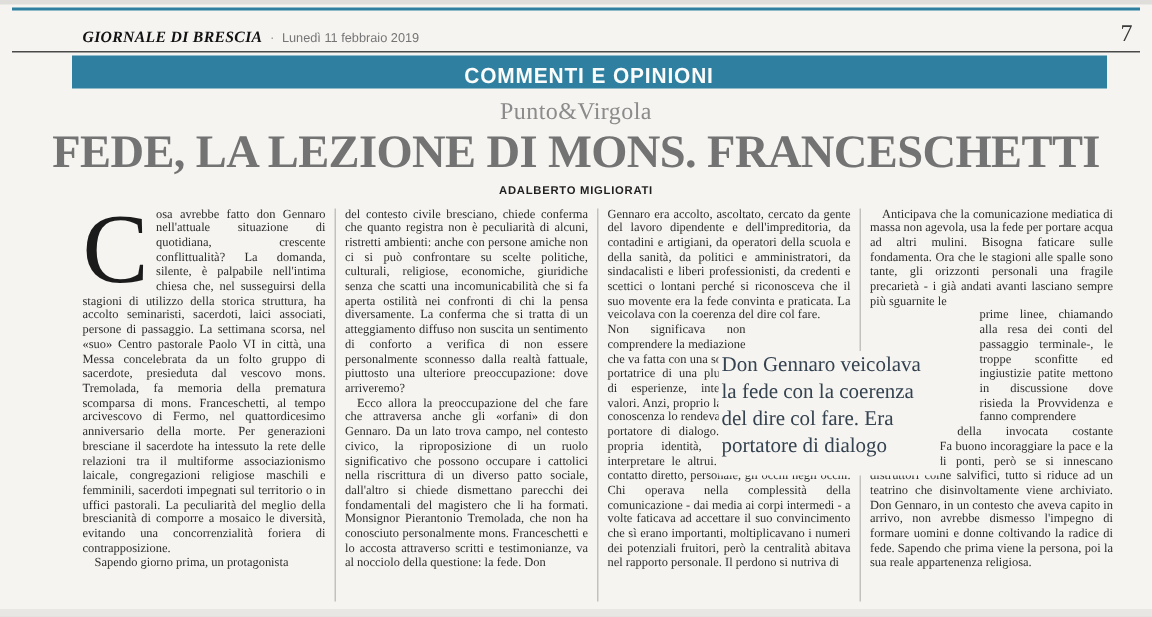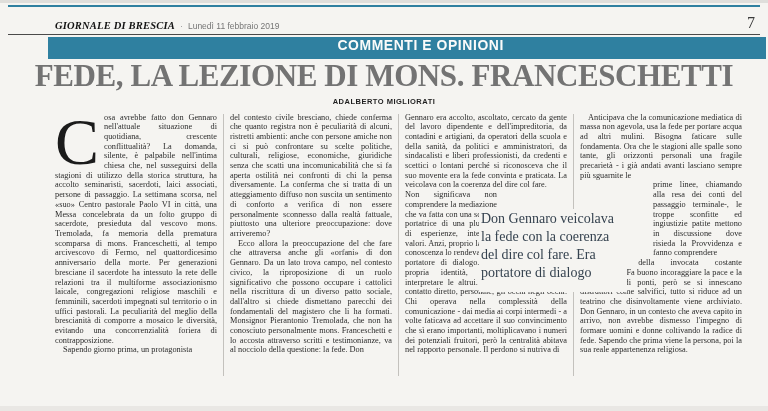--- a/index.html
+++ b/index.html
@@ -13,21 +13,21 @@
     margin:9px 13px 0 55px;display:flex;justify-content:space-between;align-items:flex-end;height:15px;
   }
   .masthead-left{display:flex;align-items:baseline;gap:5px;}
   .masthead-title{font-weight:bold;font-style:italic;font-size:10.5px;color:#121212;letter-spacing:0.2px;}
   .masthead-sep{color:#999;font-size:9px;font-family:"Liberation Sans",sans-serif;}
   .masthead-date{font-family:"Liberation Sans",sans-serif;font-size:8.5px;color:#757575;}
   .page-number{font-size:16px;color:#3a3a3a;line-height:1;}
   .mast-rule{height:1px;background:#4a4a4a;margin:3px 8px 0 8px;}
   .banner{
     margin:2px 0 0 48px;width:690px;height:22px;background:#2f80a0;
-    display:flex;align-items:flex-start;justify-content:center;padding-left:28px;
+    display:flex;align-items:flex-end;justify-content:center;
   }
   .banner-label{
     color:#fbfbfa;font-family:"Liberation Sans",sans-serif;font-weight:bold;
     font-size:14.5px;letter-spacing:0.6px;transform:scaleX(0.96);
   }
   .kicker{margin-top:7px;text-align:center;font-size:16px;color:#8b8b8b;letter-spacing:0.3px;}
   .headline{
     margin:1px 0 0 0;text-align:center;font-size:31px;font-weight:bold;color:#737373;
     letter-spacing:-0.4px;line-height:1.05;
   }
@@ -71,20 +71,21 @@
     </div>
     <span class="page-number">7</span>
   </div>
 
   <div class="mast-rule"></div>
 
   <div class="banner">
     <span class="banner-label">COMMENTI E OPINIONI</span>
   </div>
 
+  <div class="kicker">Punto&amp;Virgola</div>
 
   <h1 class="headline">FEDE, LA LEZIONE DI MONS. FRANCESCHETTI</h1>
 
   <div class="byline">ADALBERTO MIGLIORATI</div>
 
   <div class="article-body">
 
     <div class="col">
       <p><span class="dropcap">C</span><span>osa avrebbe fatto don Gennaro nell'attuale situazione di quotidiana, crescente conflittualità? La domanda, silente, è palpabile nell'intima chiesa che, nel susseguirsi della stagioni di utilizzo della storica struttura, ha accolto seminaristi, sacerdoti, laici associati, persone di passaggio. La settimana scorsa, nel «suo» Centro pastorale Paolo VI in città, una Messa concelebrata da un folto gruppo di sacerdote, presieduta dal vescovo mons. Tremolada, fa memoria della prematura scomparsa di mons. Franceschetti, al tempo arcivescovo di Fermo, nel quattordicesimo anniversario della morte. Per generazioni bresciane il sacerdote ha intessuto la rete delle relazioni tra il multiforme associazionismo laicale, congregazioni religiose maschili e femminili, sacerdoti impegnati sul territorio o in uffici pastorali. La peculiarità del meglio della brescianità di comporre a mosaico le diversità, evitando una concorrenzialità foriera di contrapposizione.</span></p>
       <p class="indent">Sapendo giorno prima, un protagonista</p>

